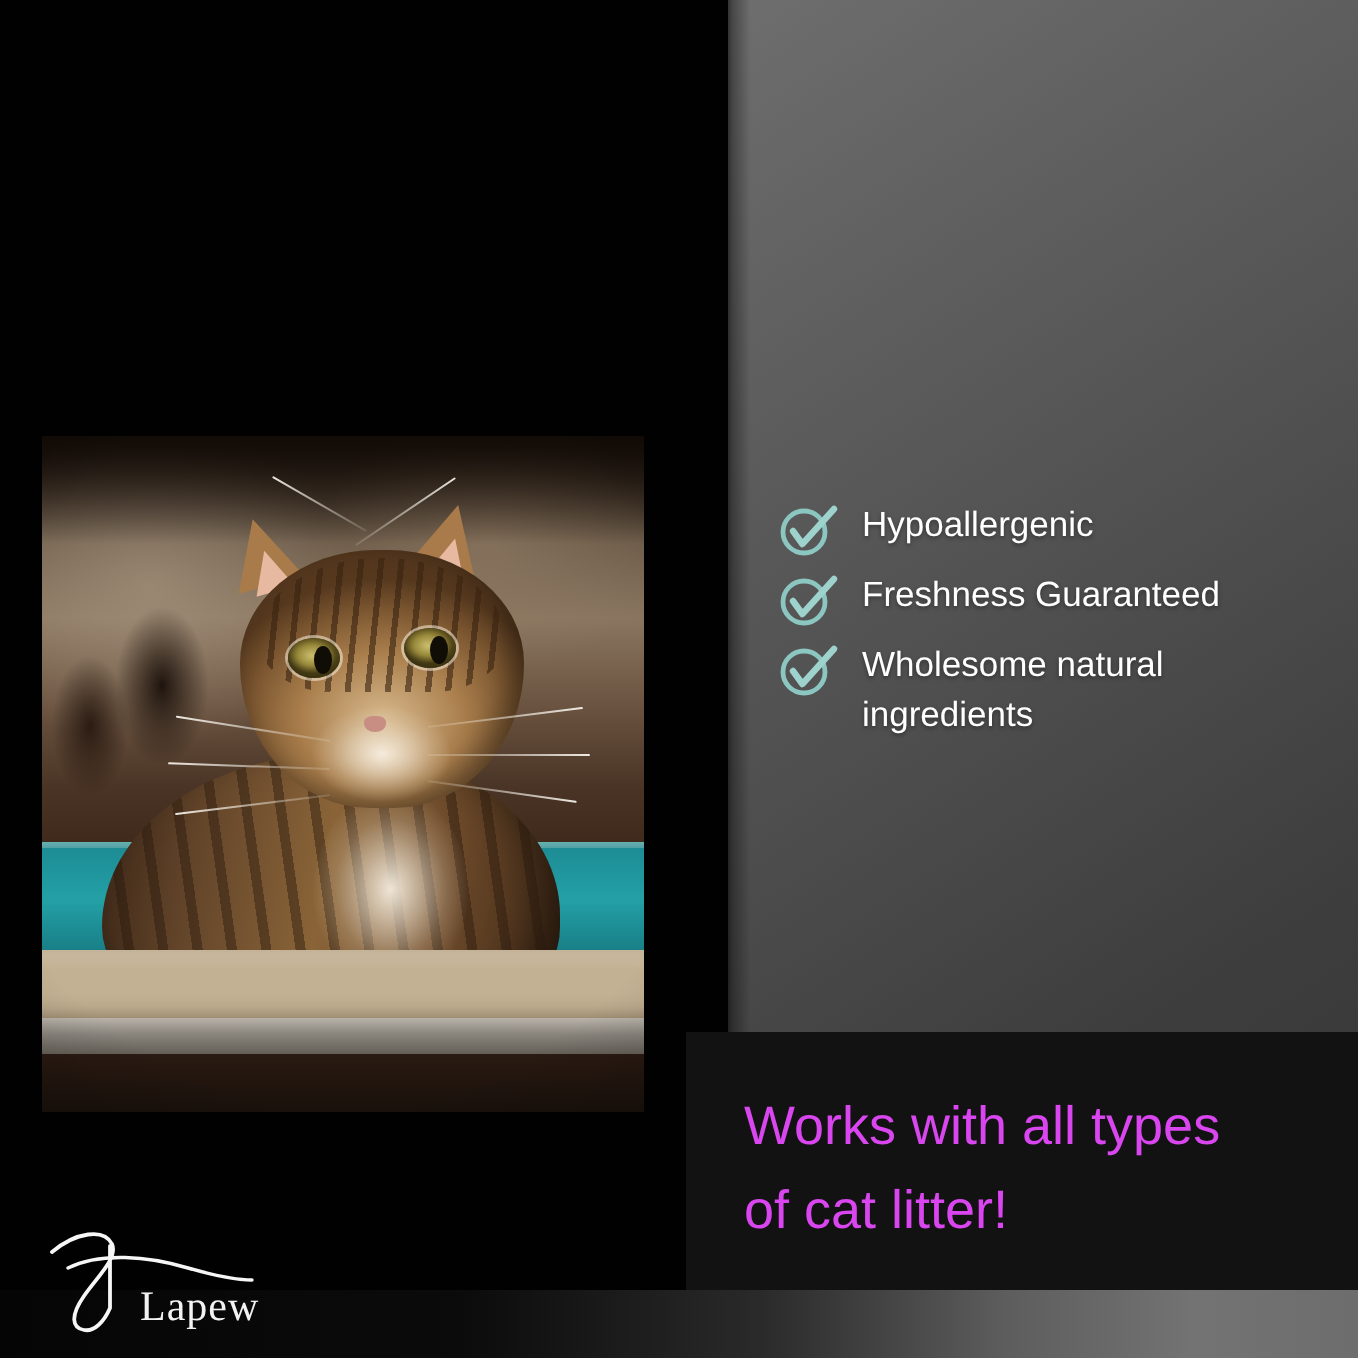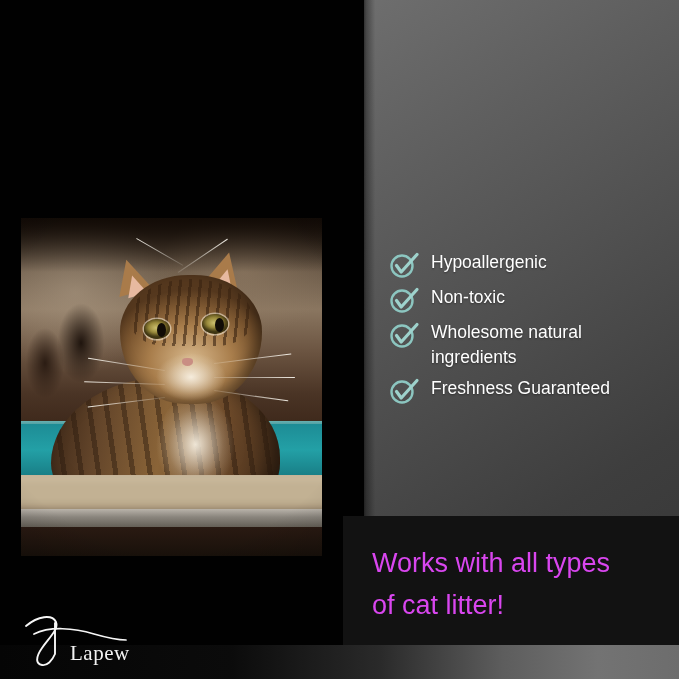--- a/index.html
+++ b/index.html
@@ -356,48 +356,39 @@
     <div class="feature-row">
       <span class="check-icon">
         <svg width="30" height="28" viewBox="0 0 30 28">
           <circle cx="13" cy="15" r="10.5" fill="none" stroke="#8cc6c0" stroke-width="2.4"></circle>
           <path d="M7.5 14.5 L12.2 21 L28 3.5" fill="none" stroke="#9ed2cc" stroke-width="3.2" stroke-linecap="round" stroke-linejoin="round"></path>
         </svg>
       </span>
       <span class="feature-text">Hypoallergenic</span>
     </div>
 
+
     <div class="feature-row">
       <span class="check-icon">
         <svg width="30" height="28" viewBox="0 0 30 28">
           <circle cx="13" cy="15" r="10.5" fill="none" stroke="#8cc6c0" stroke-width="2.4"></circle>
           <path d="M7.5 14.5 L12.2 21 L28 3.5" fill="none" stroke="#9ed2cc" stroke-width="3.2" stroke-linecap="round" stroke-linejoin="round"></path>
         </svg>
       </span>
-      <span class="feature-text">Non-toxic</span>
+      <span class="feature-text">Freshness Guaranteed</span>
     </div>
 
     <div class="feature-row">
       <span class="check-icon">
         <svg width="30" height="28" viewBox="0 0 30 28">
           <circle cx="13" cy="15" r="10.5" fill="none" stroke="#8cc6c0" stroke-width="2.4"></circle>
           <path d="M7.5 14.5 L12.2 21 L28 3.5" fill="none" stroke="#9ed2cc" stroke-width="3.2" stroke-linecap="round" stroke-linejoin="round"></path>
         </svg>
       </span>
       <span class="feature-text">Wholesome natural ingredients</span>
-    </div>
-
-    <div class="feature-row">
-      <span class="check-icon">
-        <svg width="30" height="28" viewBox="0 0 30 28">
-          <circle cx="13" cy="15" r="10.5" fill="none" stroke="#8cc6c0" stroke-width="2.4"></circle>
-          <path d="M7.5 14.5 L12.2 21 L28 3.5" fill="none" stroke="#9ed2cc" stroke-width="3.2" stroke-linecap="round" stroke-linejoin="round"></path>
-        </svg>
-      </span>
-      <span class="feature-text">Freshness Guaranteed</span>
     </div>
 
   </div>
 
   <div class="photo">
     <div class="photo-inner">
       <div class="room-bg"></div>
       <div class="room-door"></div>
       <div class="room-door2"></div>
       <div class="room-top-shadow"></div>

